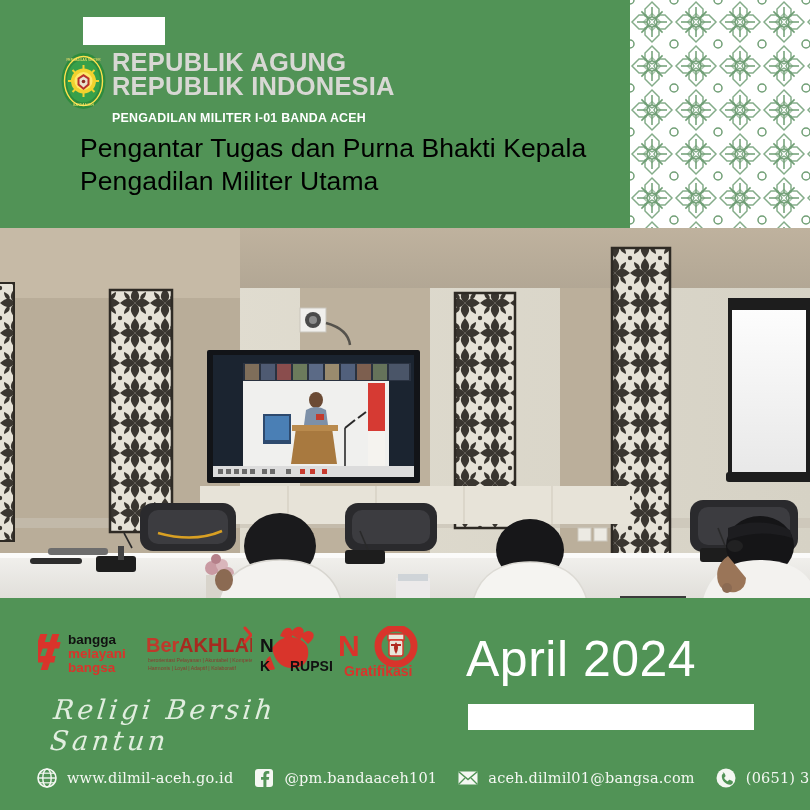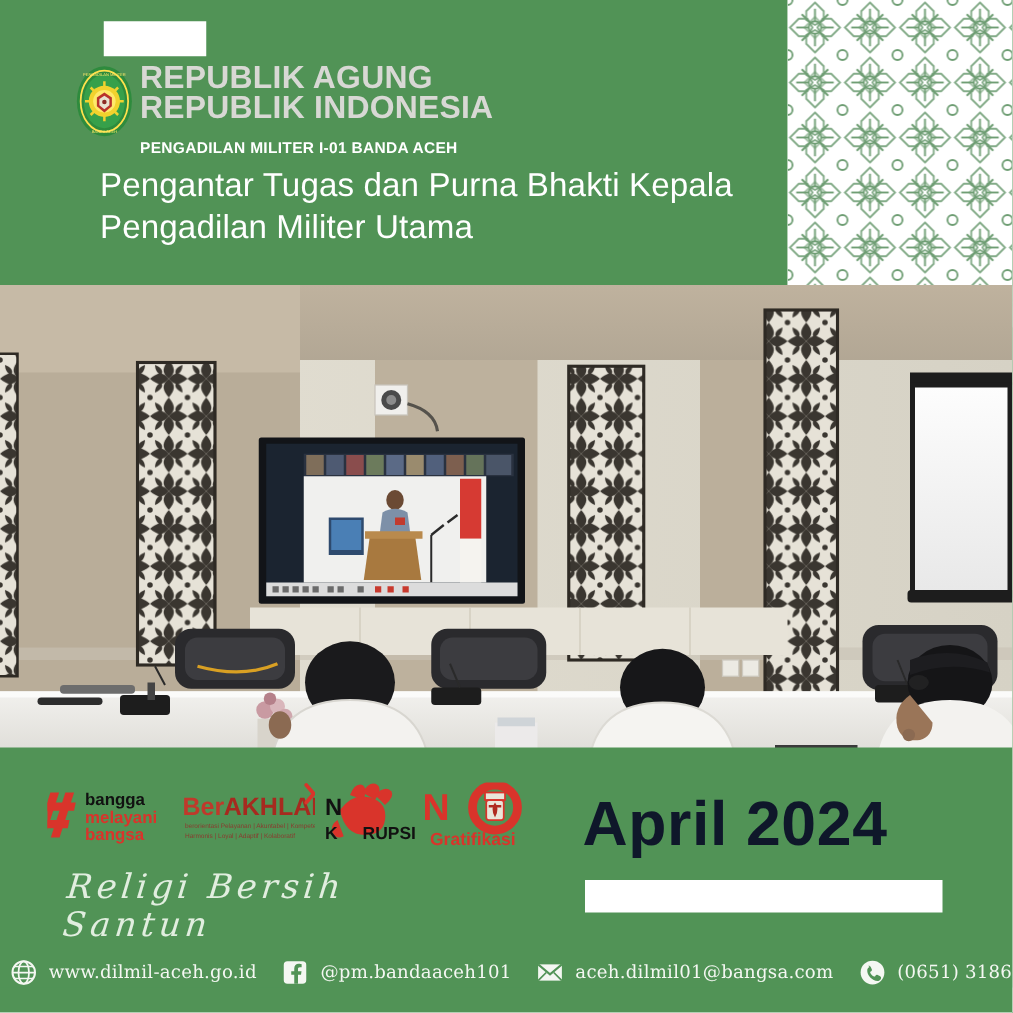--- a/index.html
+++ b/index.html
@@ -31,21 +31,21 @@
     display:block;color:#d8d8d4;font-weight:bold;font-size:25.5px;
     line-height:24px;letter-spacing:.2px;white-space:nowrap;
   }
   .brand-l3{
     display:block;color:#ffffff;font-weight:bold;font-size:12.4px;
     line-height:16px;letter-spacing:.25px;white-space:nowrap;margin-top:12px;
   }
 
   .title{
     position:absolute;left:80px;top:132px;width:530px;
-    color:#ffffff;font-size:26.5px;line-height:33px;font-weight:500;
+    color:#000000;font-size:26.5px;line-height:33px;font-weight:500;
     letter-spacing:.1px;
   }
 
   
   .photo{
     position:absolute;left:0;top:228px;width:810px;height:390px;overflow:hidden;
     background:#b7ac9c;
   }
   .photo svg{display:block;}
 
@@ -62,30 +62,30 @@
 
   .tagline{
     position:absolute;left:52px;top:96px;width:320px;
     color:#e9f3e7;font-family:"DejaVu Serif",serif;font-style:italic;
     font-size:27px;letter-spacing:3.5px;opacity:.95;
     transform:skewX(-6deg);
   }
 
   .month{
     position:absolute;left:466px;top:632px;
-    color:#0f172a;font-size:50px;line-height:54px;font-weight:700;letter-spacing:.5px;
+    color:#ffffff;font-size:50px;line-height:54px;font-weight:400;letter-spacing:.5px;
   }
   .month-blank{
     position:absolute;left:468px;top:704px;width:286px;height:26px;background:#ffffff;
   }
 
   
   .contact{
     position:absolute;left:0;top:757px;width:700px;height:42px;
-    display:flex;align-items:center;padding-left:8px;box-sizing:border-box;
+    display:flex;align-items:center;padding-left:36px;box-sizing:border-box;
   }
   .c-item{display:flex;align-items:center;}
   .c-ico{width:22px;height:22px;flex:0 0 22px;margin-right:9px;}
   .c-txt{
     color:#f4f7f2;font-family:"DejaVu Serif",serif;font-size:14.5px;
     letter-spacing:.2px;white-space:nowrap;
   }
   .c-gap{width:20px;flex:0 0 20px;}
 </style>
 </head>

